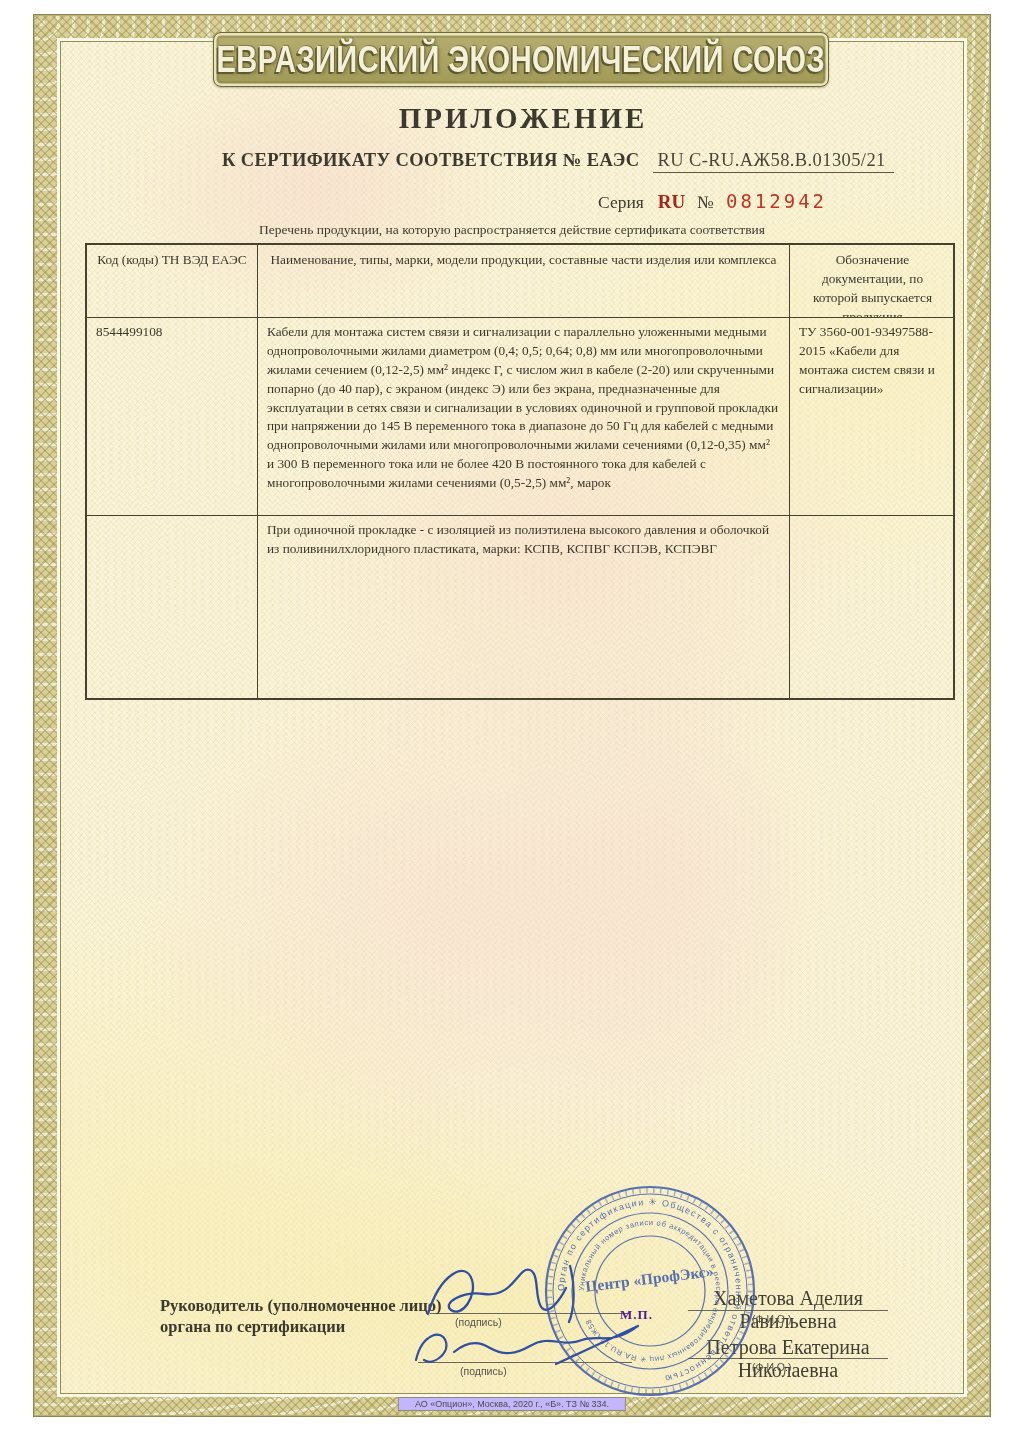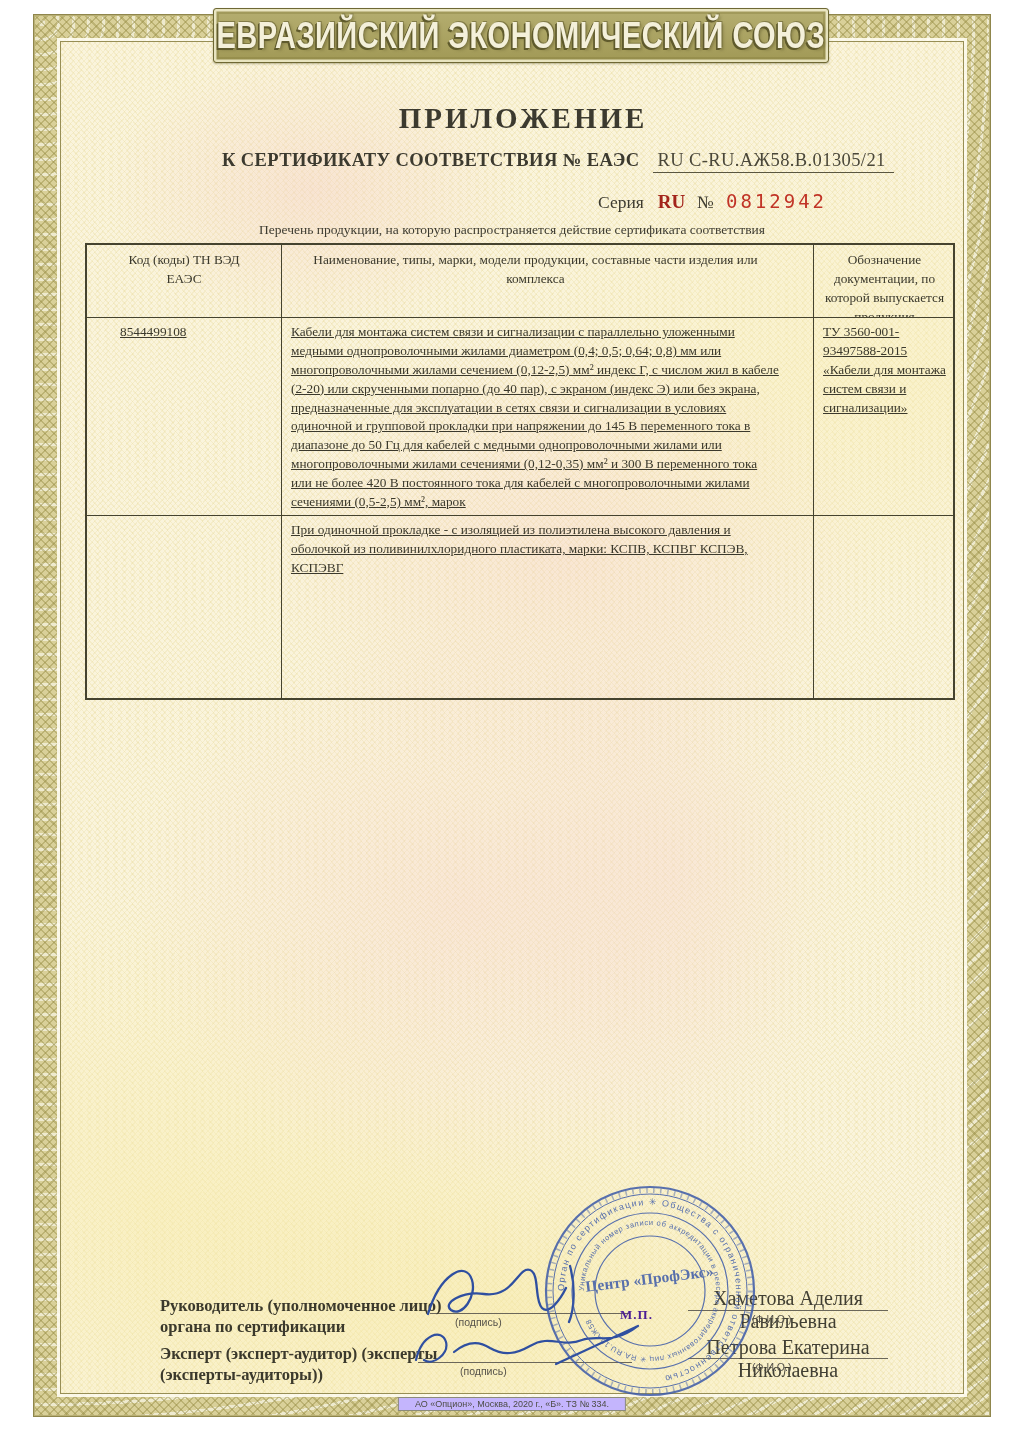--- a/index.html
+++ b/index.html
@@ -22,24 +22,24 @@
            radial-gradient(ellipse 300px 200px at 28% 11%, rgba(246,212,200,.50), transparent 70%),
            radial-gradient(ellipse 430px 330px at 56% 38%, rgba(247,210,198,.40), transparent 72%),
            radial-gradient(ellipse 470px 390px at 45% 64%, rgba(248,214,204,.45), transparent 72%),
            radial-gradient(ellipse 260px 430px at 68% 62%, rgba(246,216,206,.35), transparent 70%),
            radial-gradient(ellipse 620px 300px at 50% 94%, rgba(247,233,160,.55), transparent 75%),
            radial-gradient(ellipse 520px 420px at 10% 86%, rgba(248,236,170,.50), transparent 75%),
            radial-gradient(ellipse 520px 300px at 90% 25%, rgba(249,238,178,.45), transparent 75%),
            repeating-linear-gradient(48deg, rgba(222,204,120,.20) 0 1px, transparent 1px 4px),
            repeating-linear-gradient(-48deg, rgba(222,204,120,.20) 0 1px, transparent 1px 4px);}
   
-  .banner{position:absolute;left:213px;top:8px;width:614px;height:53px;z-index:4;
+  .banner{position:absolute;left:213px;top:32px;width:614px;height:53px;z-index:4;
          display:flex;align-items:center;justify-content:center;
          background:linear-gradient(180deg,#b5ae70,#a19956);
-         border:1.5px solid #6e6834;border-radius:3px;
+         border:1.5px solid #6e6834;border-radius:8px;
          box-shadow:inset 0 0 0 2.5px rgba(241,237,204,.9), inset 0 0 0 5px rgba(128,120,58,.35), 0 1px 2px rgba(90,85,40,.4);}
   .banner-text{font-family:"Liberation Sans", sans-serif;font-weight:bold;font-size:33px;
          color:#f4f0da;white-space:nowrap;letter-spacing:0.5px;
          transform:scale(.88,1.1);
          text-shadow:-2px 2px 0 #5f5a2c,-1px 1px 0 #5f5a2c,1px -1px 0 rgba(95,90,44,.55),2px 2px 3px rgba(95,90,44,.5);}
   
   .title{position:absolute;left:0;top:98px;width:1024px;margin:4px;text-align:center;z-index:3;
          font-size:29px;font-weight:bold;letter-spacing:3px;color:#3c3a2f;padding-left:7px;}
   .certline{position:absolute;left:222px;top:150px;z-index:3;white-space:nowrap;}
   .certlabel{font-size:18.5px;font-weight:bold;letter-spacing:.4px;color:#3c3a2f;}
@@ -48,22 +48,22 @@
   .seriesline{position:absolute;left:598px;top:190px;z-index:3;white-space:nowrap;font-size:17.5px;color:#3c3a2f;}
   .series-value{font-weight:bold;font-size:19px;margin:0 12px 0 14px;}
   .number-sign{font-size:17.5px;margin-right:12px;}
   .form-number{font-family:"DejaVu Sans Mono", monospace;font-size:19px;letter-spacing:3px;}
   .caption{position:absolute;left:0;top:222px;width:1024px;text-align:center;z-index:3;
          font-size:13.5px;color:#3d3b30;}
   
   .table{position:absolute;left:85px;top:243px;width:870px;z-index:3;box-sizing:border-box;
          border:2px solid #45432f;font-size:13.3px;line-height:1.42;color:#3b392c;}
   .t-row{display:grid;grid-template-columns:170px 532px 166px;}
-  .t-row + .t-row{border-top:1.5px solid #45432f;text-decoration:underline;}
-  .cell{box-sizing:border-box;padding:5px 9px;overflow:hidden;margin-left:24px;}
+  .t-row + .t-row{border-top:1.5px solid #45432f;}
+  .cell{box-sizing:border-box;padding:5px 9px;overflow:hidden;}
   .cell + .cell{border-left:1.5px solid #45432f;}
   .thead .cell{text-align:center;padding-top:6px;}
   .thead{height:72px;}
   .r1{height:197px;}
   .r2{height:182px;}
   .cell p{margin:0;}
   
   .role{position:absolute;left:160px;width:312px;z-index:3;font-size:16.5px;font-weight:bold;
         line-height:1.28;color:#3b392c;}
   .role1{top:1295px;}
@@ -131,21 +131,20 @@
     <div class="t-row r2">
       <div class="cell"></div>
       <div class="cell">
         <p>При одиночной прокладке - с изоляцией из полиэтилена высокого давления и оболочкой из поливинилхлоридного пластиката, марки: КСПВ, КСПВГ КСПЭВ,  КСПЭВГ</p>
       </div>
       <div class="cell"></div>
     </div>
   </div>
 
   <div class="role role1">Руководитель (уполномоченное лицо) органа по сертификации</div>
-  <div class="role role2">Эксперт (эксперт-аудитор) (эксперты (эксперты-аудиторы))</div>
 
   <div class="sigline l-sign1"></div>
   <div class="sigline l-sign2"></div>
   <div class="linecap cap-sign1">(подпись)</div>
   <div class="linecap cap-sign2">(подпись)</div>
 
   <div class="fio-name name1">Хаметова Аделия Равильевна</div>
   <div class="fio-name name2">Петрова Екатерина Николаевна</div>
   <div class="sigline l-fio1"></div>
   <div class="sigline l-fio2"></div>

